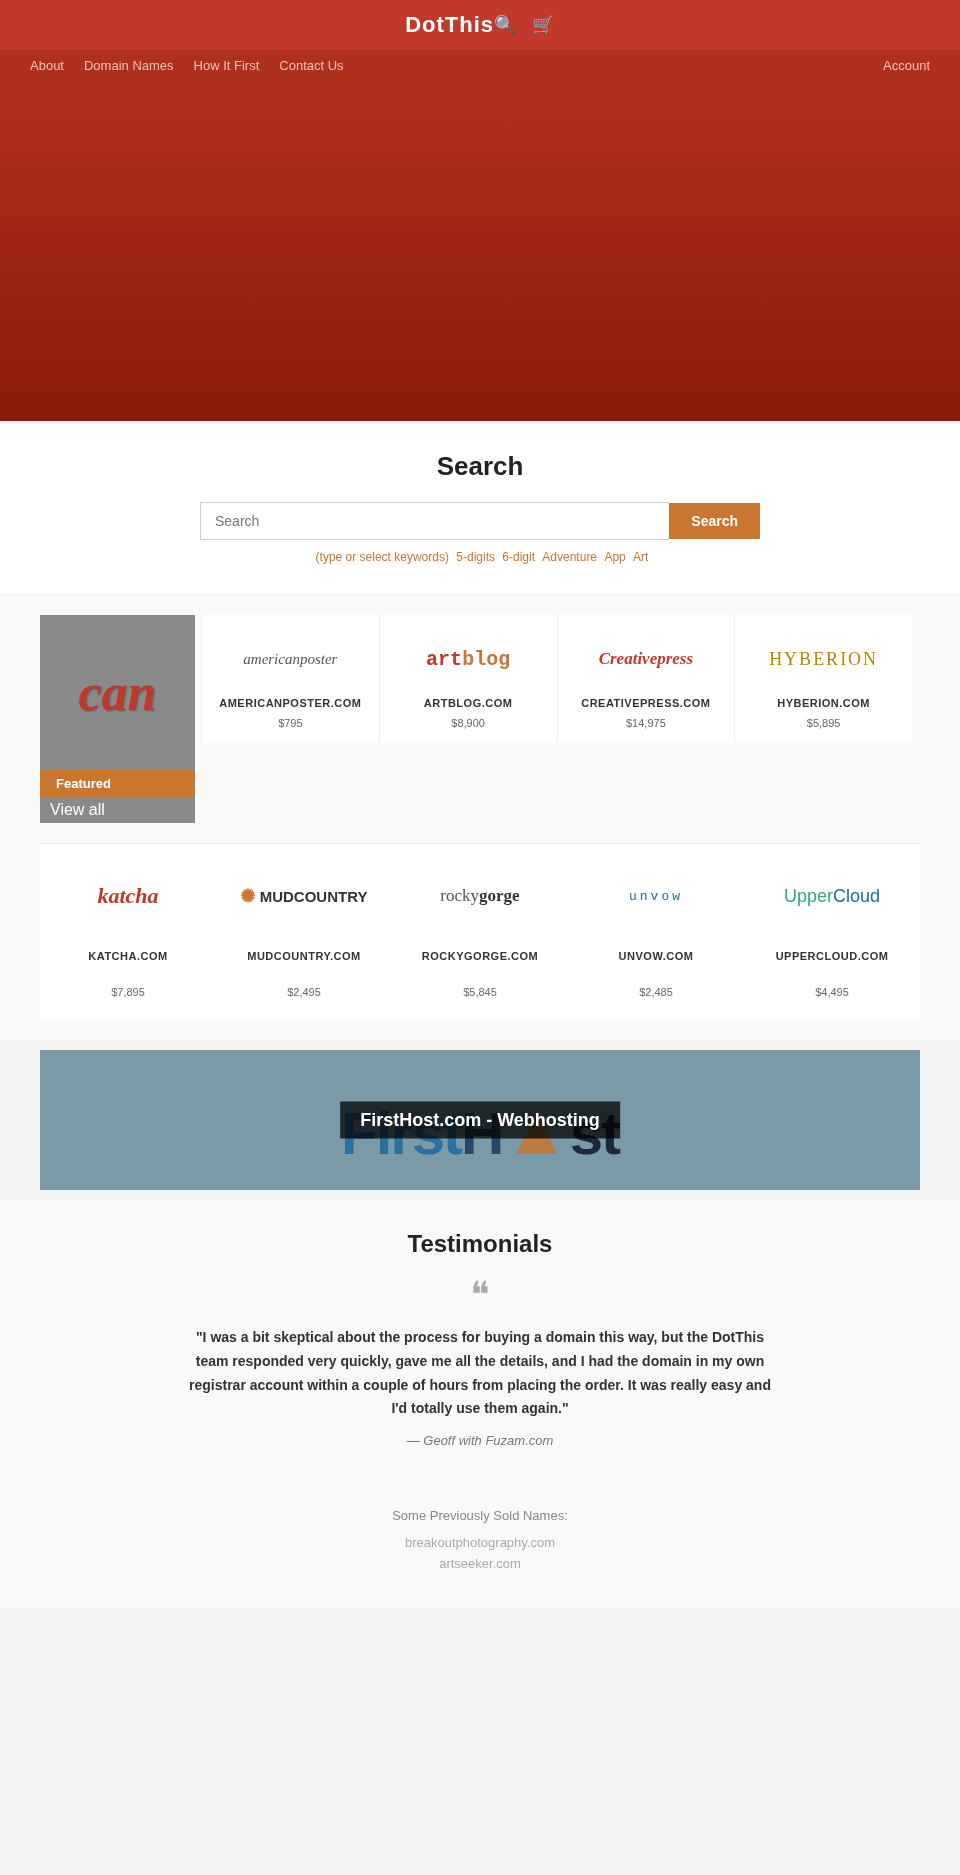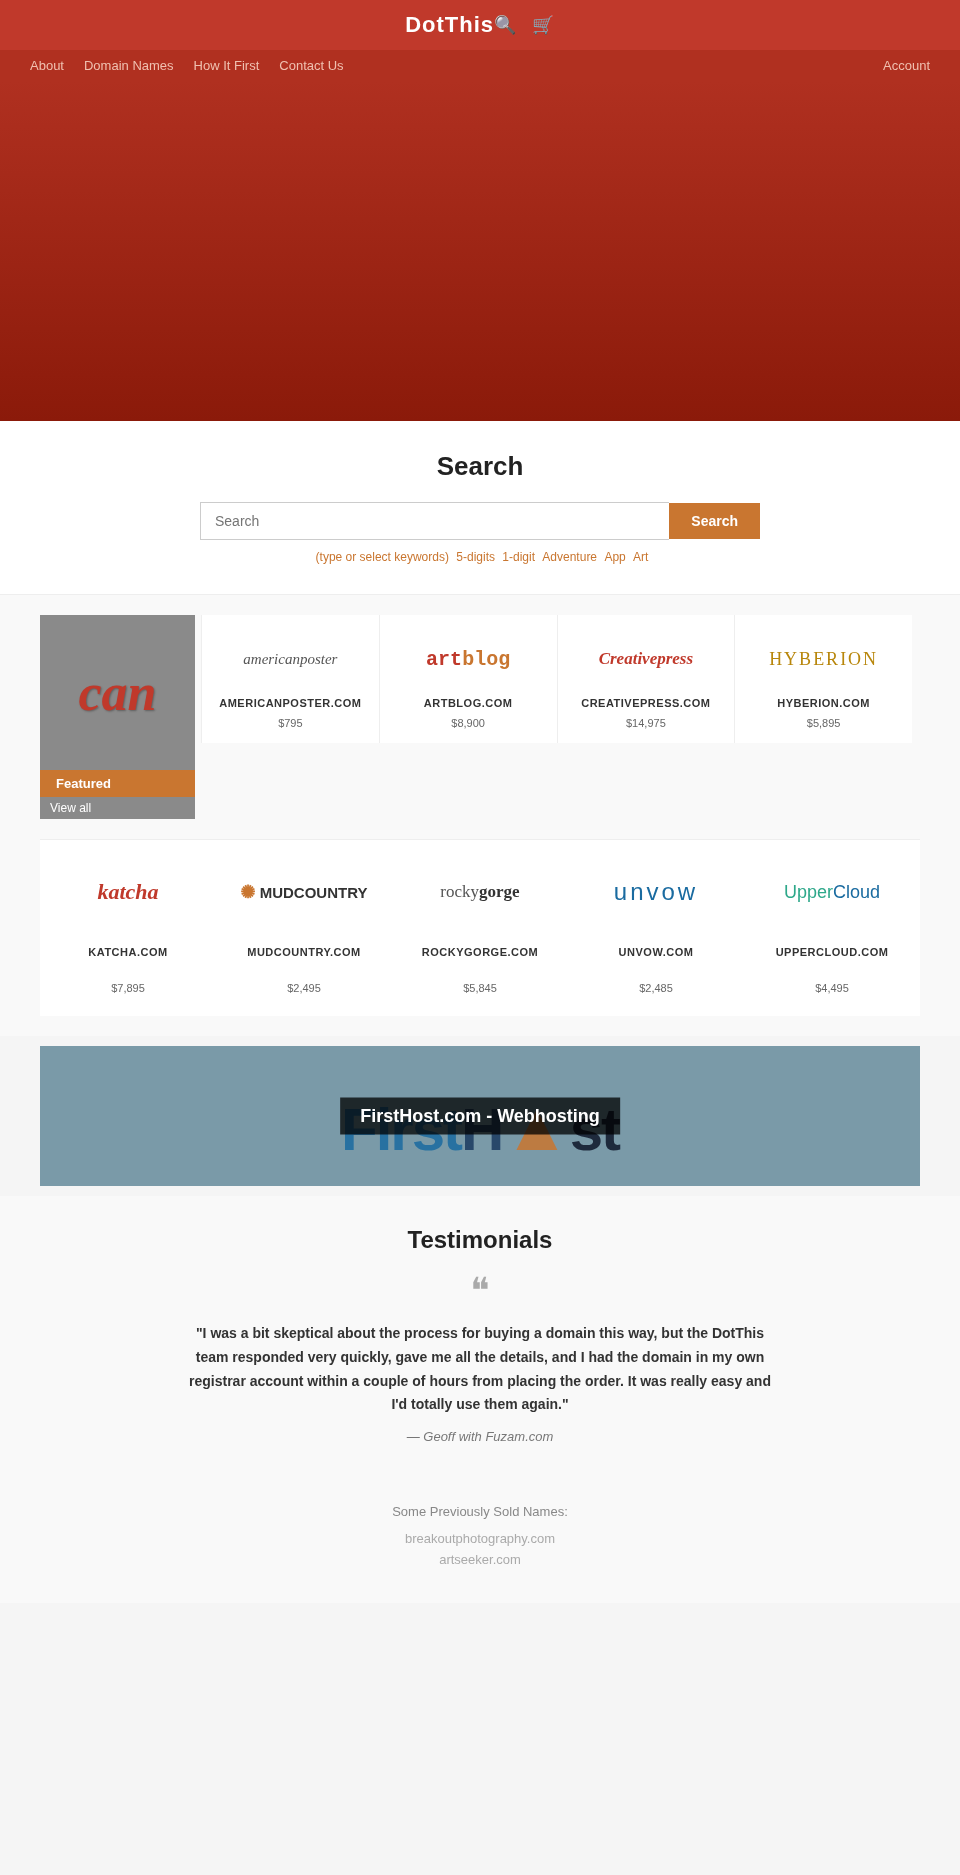--- a/index.html
+++ b/index.html
@@ -148,21 +148,21 @@
     .featured-label {
       background: #c97630;
       color: #fff;
       font-size: 13px;
       font-weight: bold;
       padding: 6px 16px;
     }
     .featured-viewall {
       background: #8a8a8a;
       color: #fff;
-      font-size: 12px;
+      font-size: 16px;
       padding: 4px 10px;
       cursor: pointer;
     }
     .domain-items {
       display: flex;
       flex: 1;
       flex-wrap: wrap;
     }
     .domain-item {
       width: calc(25% - 2px);
@@ -219,21 +219,21 @@
       flex-direction: column;
       align-items: center;
       gap: 24px;
     }
 
     .logo-katcha { font-size: 22px; font-weight: bold; color: #c0392b; font-style: italic; font-family: Georgia, serif; }
     .logo-mudcountry { font-size: 15px; color: #333; font-weight: bold; display: flex; align-items: center; gap: 4px; }
     .mud-sun { color: #c97630; font-size: 18px; }
     .logo-rockygorge { font-size: 17px; color: #555; font-family: Georgia, serif; }
     .logo-rockygorge span { font-weight: bold; color: #333; }
-    .logo-unvow { font-size: 24px; color: #1a6ba0; font-family: Liberation Sans, sans-serif; letter-spacing: 3px; }
+    .logo-unvow { font-size: 13px; color: #1a6ba0; font-family: Liberation Mono, monospace; letter-spacing: 3px; }
     .logo-uppercloud { font-size: 18px; color: #2ea88a; font-family: Arial, sans-serif; }
     .logo-uppercloud span { color: #1a6ba0; }
 
     
     .ad-banner {
       margin: 10px 40px;
       background: #7a9aa8;
       height: 140px;
       position: relative;
       display: flex;
@@ -336,21 +336,21 @@
 
 <div class="search-section">
   <h2 class="search-title">Search</h2>
   <div class="search-bar">
     <input class="search-input" type="text" placeholder="Search" style="">
     <button class="search-button">Search</button>
   </div>
   <div class="search-keywords">
     <span>(type or select keywords)</span>
     <span>5-digits</span>
-    <span>1-digit</span>
+    <span>6-digit</span>
     <span>Adventure</span>
     <span>App</span>
     <span>Art</span>
   </div>
 </div>
 
 <div class="featured-section">
   <div class="featured-grid">
 
     <div class="featured-banner">

